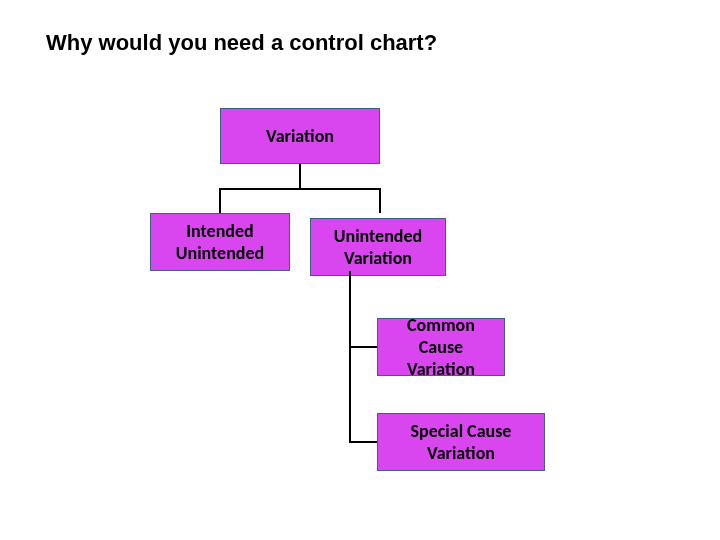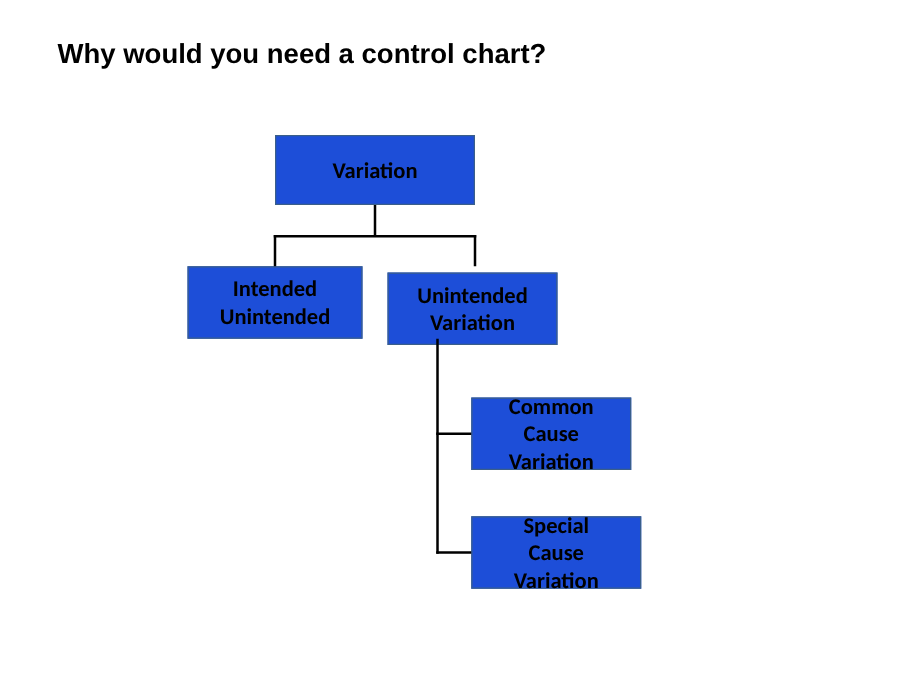--- a/index.html
+++ b/index.html
@@ -12,21 +12,21 @@
   }
   .title {
     position: absolute;
     top: 30px;
     left: 46px;
     font-size: 22px;
     color: #000000;
   }
   .node {
     position: absolute;
-    background: #1d4ed8;
+    background: #d946ef;
     border: 1px solid #3a5f8a;
     display: flex;
     align-items: center;
     justify-content: center;
     text-align: center;
     font-size: 18px;
     color: #000000;
     padding: 20px;
     font-family: 'Calibri', Arial, sans-serif;
   }
@@ -49,21 +49,21 @@
 </div>
 
 <div class="node" style="left:310px; top:218px; width:136px; height:58px;">
   <span>Unintended Variation</span>
 </div>
 
 <div class="node" style="left:377px; top:318px; width:128px; height:58px;">
   <span>Common Cause Variation</span>
 </div>
 
-<div class="node" style="left:377px; top:413px; width:136px; height:58px;">
+<div class="node" style="left:377px; top:413px; width:168px; height:58px;">
   <span>Special Cause Variation</span>
 </div>
 
 <div class="connector" style="left:299px; top:164px; width:2px; height:24px;"></div>
 
 <div class="connector" style="left:219px; top:188px; width:162px; height:2px;"></div>
 
 <div class="connector" style="left:219px; top:188px; width:2px; height:25px;"></div>
 
 <div class="connector" style="left:379px; top:188px; width:2px; height:25px;"></div>

